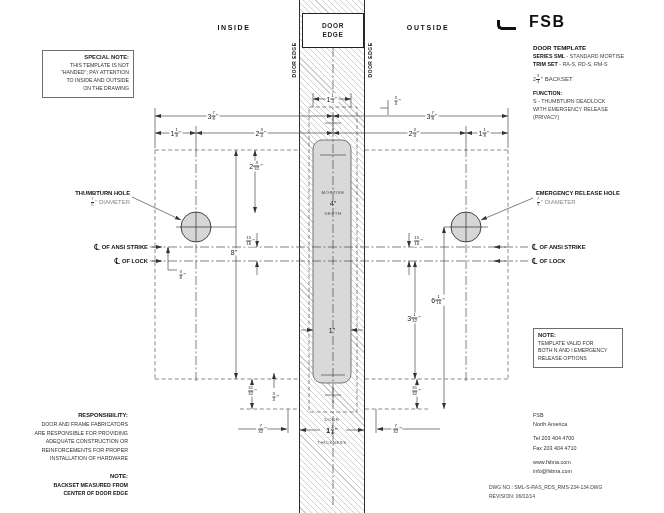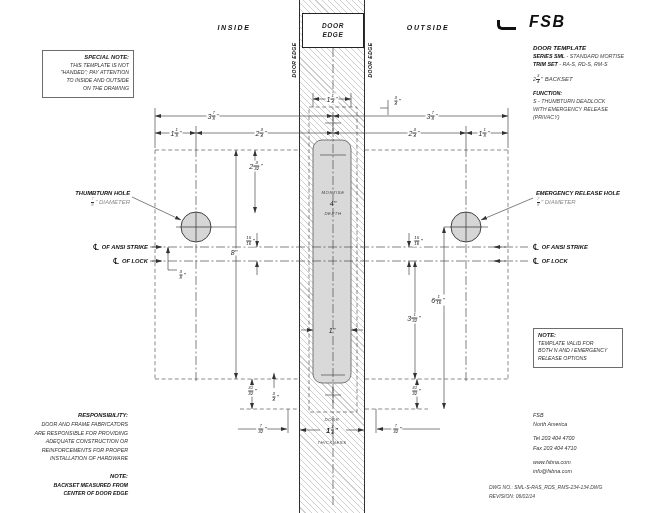--- a/index.html
+++ b/index.html
@@ -3,21 +3,21 @@
 <meta charset="utf-8">
 <style>
   html,body{margin:0;padding:0;background:#fff;}
   #stage{position:relative;width:664px;height:513px;background:#fff;overflow:hidden;
          font-family:"Liberation Sans",sans-serif;color:#222;}
   
   #strip{position:absolute;left:299px;top:0;width:66px;height:513px;
          background:repeating-linear-gradient(45deg,#ffffff 0 3.5px,#cfcfcf 3.5px 4.3px);
          border-left:1.4px solid #2e2e2e;border-right:1.4px solid #2e2e2e;box-sizing:border-box;}
   svg.lines{position:absolute;left:0;top:0;z-index:2;}
-  .labels{position:absolute;inset:0;z-index:3;font-style:italic;}
+  .labels{position:absolute;inset:0;z-index:3;}
   .abs{position:absolute;}
   
   .dim{position:absolute;transform:translate(-50%,-50%);background:#fff;padding:0 1px;
        font-size:7px;line-height:1;color:#1d1d1d;white-space:nowrap;display:inline-flex;align-items:center;}
   .dim.big{font-size:7.5px;font-weight:bold;}
   .frac{display:inline-flex;flex-direction:column;text-align:center;font-size:4.3px;line-height:1.15;margin:0 0.5px;vertical-align:middle;}
   .fn{border-bottom:0.7px solid #333;padding:0 0.5px;}
   .fd{padding:0 0.5px;}
   .fs{font-size:6px;margin-left:0.5px;}
   

